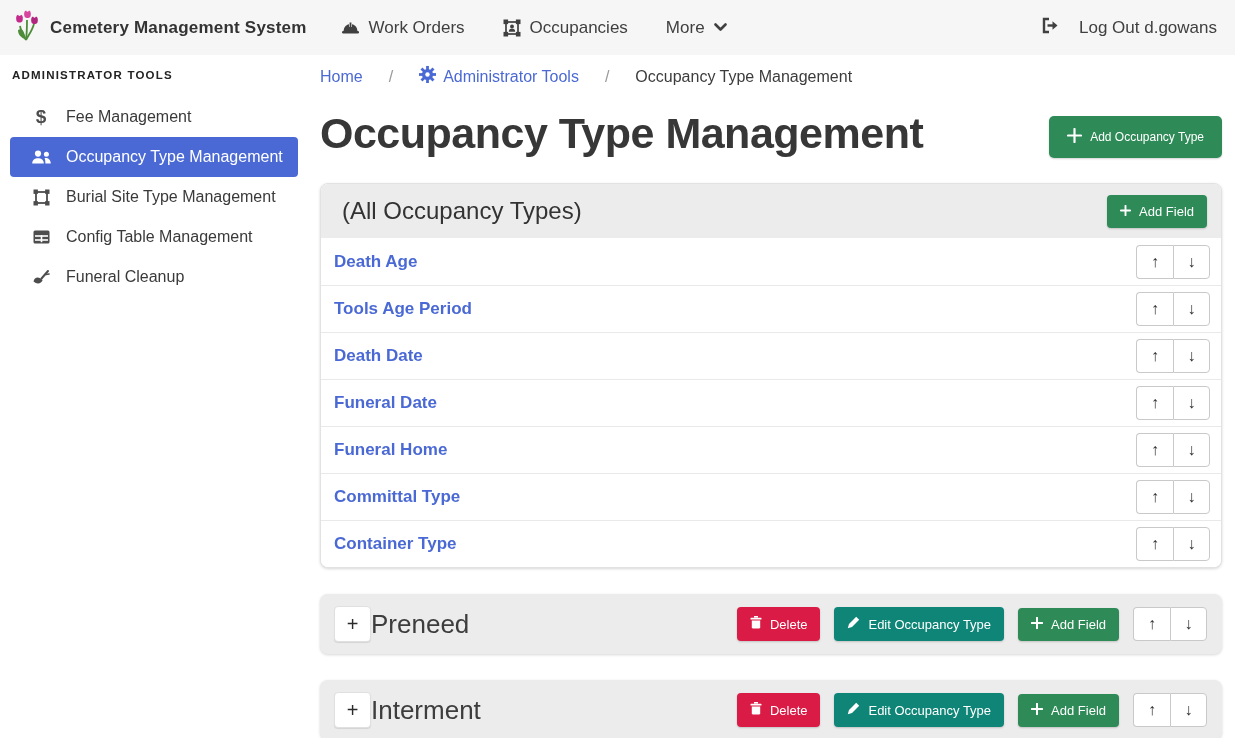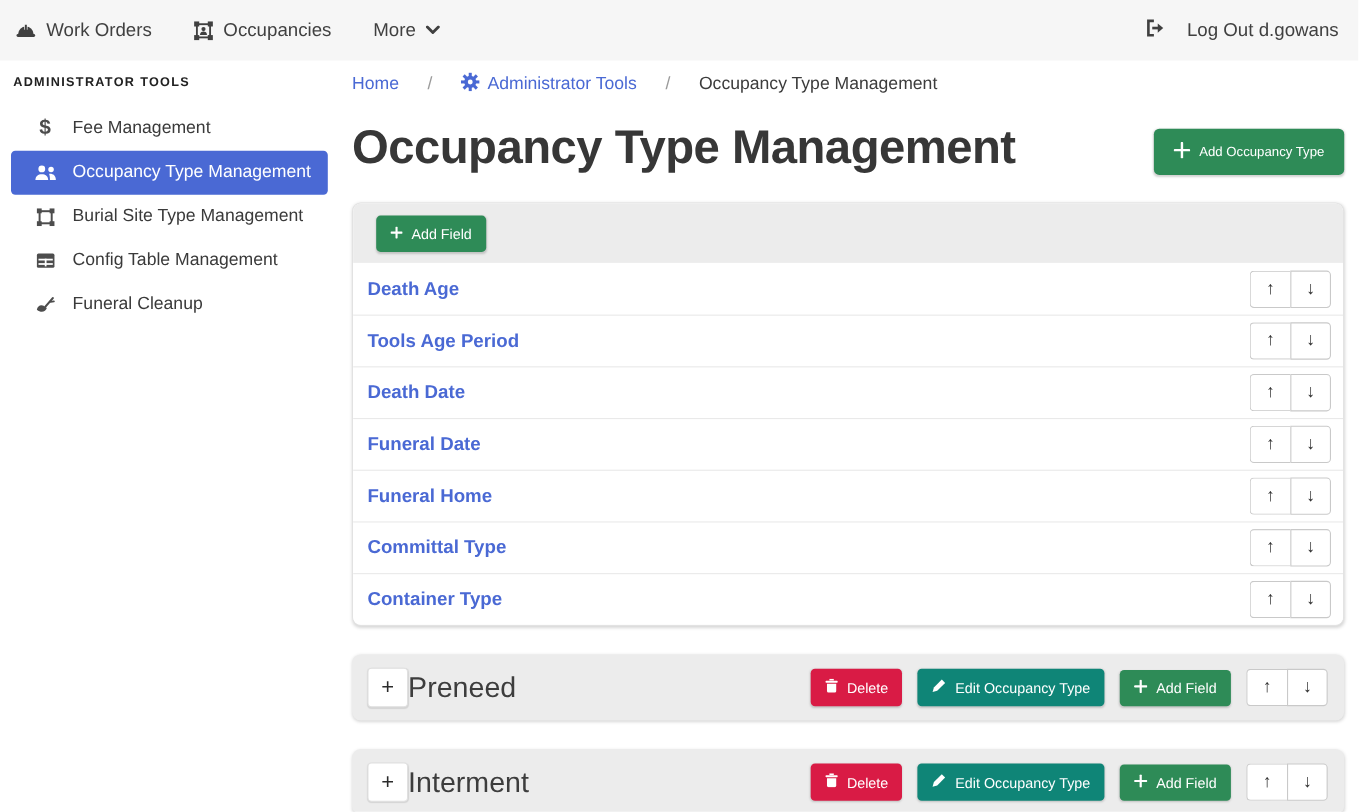--- a/index.html
+++ b/index.html
@@ -71,20 +71,34 @@
     font-size:20px; font-weight:400; color:#2b2b2b; cursor:pointer; box-shadow:0 1px 1px rgba(0,0,0,.1);
     display:flex; align-items:center; justify-content:center; font-family:inherit; }
   .section-title { font-size:26px; color:#3d3d3d; font-weight:500; }
   .section-actions { margin-left:auto; display:flex; align-items:center; gap:14px; }
   .btn-bar { font-size:13px; padding:9px 13px; border-radius:4px; }
 </style>
 </head>
 <body>
 
 <div class="navbar">
+  <div class="brand">
+    <span>
+      <svg width="26" height="32" viewBox="0 0 26 32">
+        <path d="M6 16 C7 22 10 26 12 30" stroke="#4e8c3a" stroke-width="1.8" fill="none"></path>
+        <path d="M20 14 C18 21 14 26 12 30" stroke="#4e8c3a" stroke-width="1.8" fill="none"></path>
+        <path d="M13 10 C13 18 12.6 25 12 30" stroke="#4e8c3a" stroke-width="1.8" fill="none"></path>
+        <path d="M4 20 C8 18 10 20 12 30 C6 27 4 24 4 20 Z" fill="#4e8c3a"></path>
+        <path d="M2.5 11 C1.8 8 2 5.5 4 4.8 C5 6.5 6 6.5 7 4.8 C9 5.5 9.2 8 8.5 11 C7 13 4 13 2.5 11 Z" fill="#c42a8c"></path>
+        <path d="M10.5 6.5 C9.8 3.5 10 1.2 12 0.5 C13 2.2 14 2.2 15 0.5 C17 1.2 17.2 3.5 16.5 6.5 C15 8.5 12 8.5 10.5 6.5 Z" fill="#d8459f"></path>
+        <path d="M17.5 12.5 C16.8 9.5 17 7.2 19 6.5 C20 8.2 21 8.2 22 6.5 C24 7.2 24.2 9.5 23.5 12.5 C22 14.5 19 14.5 17.5 12.5 Z" fill="#b0257d"></path>
+      </svg>
+    </span>
+    <span class="brand-title">Cemetery Management System</span>
+  </div>
   <div class="nav-links">
     <div class="nav-item">
       <span>
         <svg width="19" height="16" viewBox="0 0 19 16">
           <path d="M2.5 11 a7 7 0 0 1 14 0 Z" fill="#404040"></path>
           <rect x="8" y="2" width="3" height="5" fill="#f6f6f6"></rect>
           <rect x="8.6" y="2.5" width="1.8" height="5" fill="#404040"></rect>
           <rect x="1" y="11" width="17" height="2.6" rx="1.3" fill="#404040"></rect>
         </svg>
       </span>
@@ -213,20 +227,21 @@
             <line x1="7.5" y1="1" x2="7.5" y2="14" stroke="#fff" stroke-width="2.2" stroke-linecap="round"></line>
             <line x1="1" y1="7.5" x2="14" y2="7.5" stroke="#fff" stroke-width="2.2" stroke-linecap="round"></line>
           </svg>
         </span>
         <span>Add Occupancy Type</span>
       </button>
     </div>
 
     <div class="card">
       <div class="card-header">
+        <span class="card-title">(All Occupancy Types)</span>
         <button class="btn btn-green btn-sm">
           <span>
             <svg width="11" height="11" viewBox="0 0 11 11">
               <line x1="5.5" y1="0.8" x2="5.5" y2="10.2" stroke="#fff" stroke-width="1.9" stroke-linecap="round"></line>
               <line x1="0.8" y1="5.5" x2="10.2" y2="5.5" stroke="#fff" stroke-width="1.9" stroke-linecap="round"></line>
             </svg>
           </span>
           <span>Add Field</span>
         </button>
       </div>

